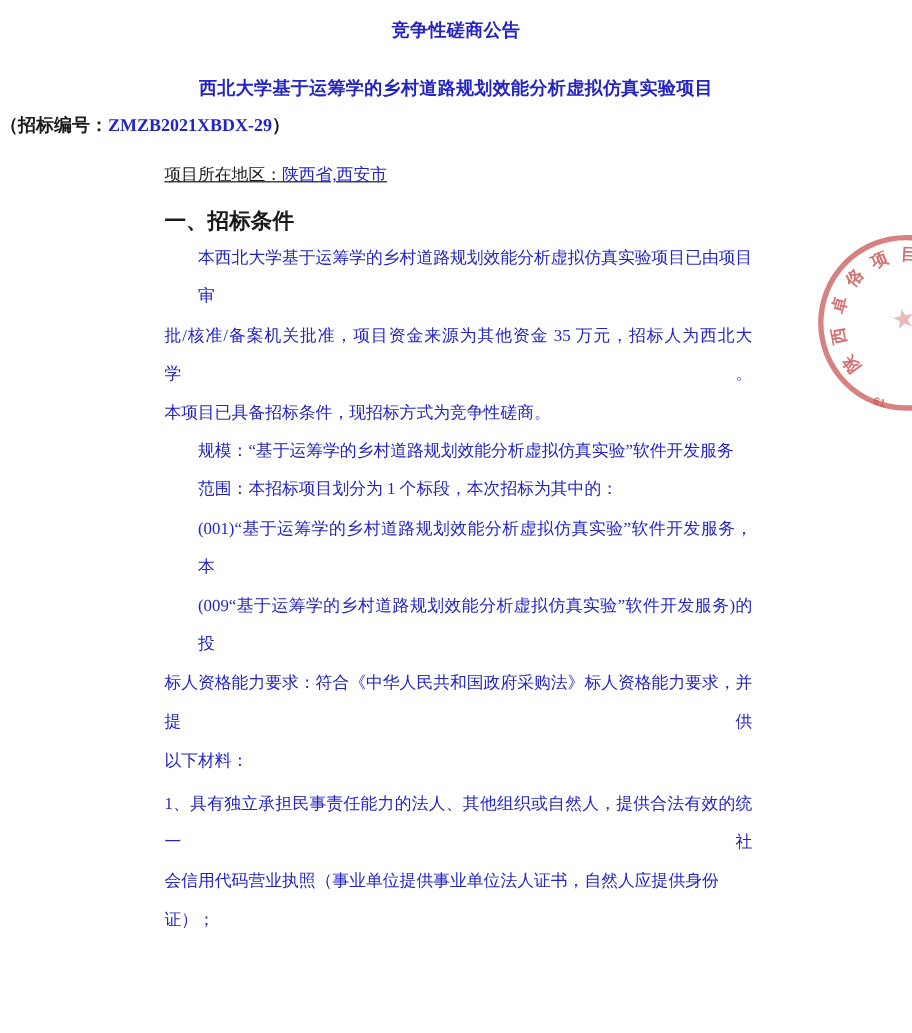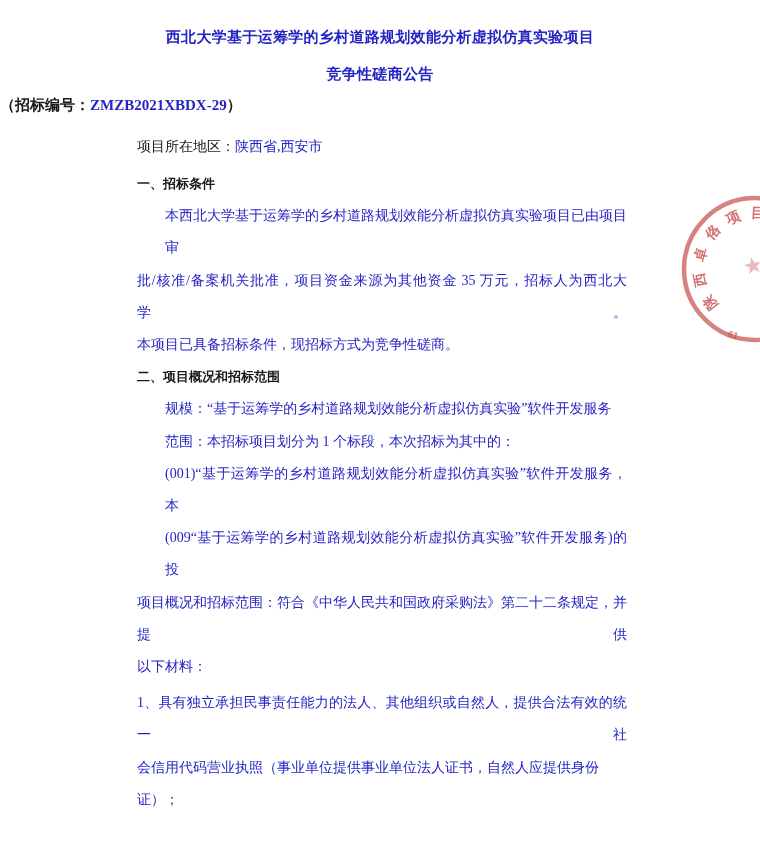--- a/index.html
+++ b/index.html
@@ -29,29 +29,30 @@
     font-weight:bold;
     font-size:15px;
     line-height:22px;
     color:var(--ink,#1a1a1a);
   }
   .location-line{
     margin-top:20px;
     margin-left:137px;
     font-size:14px;
     line-height:21px;
+    text-decoration:underline;
   }
   .content{
     margin-left:137px;
     width:490px;
     font-size:14px;
   }
   .heading{
     font-weight:bold;
-    font-size:13px;
+    font-size:18px;
     line-height:32.2px;
     color:var(--ink,#1a1a1a);
   }
   .heading.first{margin-top:11px;}
   .para{color:var(--blue,#2424c4);}
   .para.gap{margin-top:4px;}
   .line{line-height:32.2px;}
   .line.indent{padding-left:28px;font-family:Liberation Serif, serif;}
   .line.just{text-align:justify;text-align-last:justify;}
   
@@ -87,48 +88,47 @@
   .stamp-star{
     fill:var(--stamp-red,#c85252);
     fill-opacity:0.4;
   }
 </style>
 </head>
 <body>
 
 <div class="page">
 
+  <div class="doc-title line2">竞争性磋商公告</div>
+
   <div class="doc-title line1">西北大学基于运筹学的乡村道路规划效能分析虚拟仿真实验项目</div>
-
-  <div class="doc-title line2">竞争性磋商公告</div>
 
   <div class="tender-line"><span>（招标编号：</span><span class="blue">ZMZB2021XBDX-29</span><span>）</span></div>
 
   <div class="location-line"><span>项目所在地区：</span><span class="blue">陕西省,西安市</span></div>
 
   <div class="content" id="content">
       <div class="heading first">一、招标条件</div>
       <div class="para">
         <div class="line indent just">本西北大学基于运筹学的乡村道路规划效能分析虚拟仿真实验项目已由项目审</div>
         <div class="line just">批/核准/备案机关批准，项目资金来源为其他资金 35 万元，招标人为西北大学。</div>
         <div class="line">本项目已具备招标条件，现招标方式为竞争性磋商。</div>
       </div>
-      <div class="heading">二、项目概况和招标范围</div>
       <div class="para">
         <div class="line indent">规模：“基于运筹学的乡村道路规划效能分析虚拟仿真实验”软件开发服务</div>
       </div>
       <div class="para">
         <div class="line indent">范围：本招标项目划分为 1 个标段，本次招标为其中的：</div>
       </div>
       <div class="para">
         <div class="line indent just">(001)“基于运筹学的乡村道路规划效能分析虚拟仿真实验”软件开发服务，本</div>
       </div>
       <div class="para">
         <div class="line indent just">(009“基于运筹学的乡村道路规划效能分析虚拟仿真实验”软件开发服务)的投</div>
-        <div class="line just">项目概况和招标范围：符合《中华人民共和国政府采购法》第二十二条规定，并提供</div>
+        <div class="line just">标人资格能力要求：符合《中华人民共和国政府采购法》标人资格能力要求，并提供</div>
         <div class="line">以下材料：</div>
       </div>
       <div class="para gap">
         <div class="line just">1、具有独立承担民事责任能力的法人、其他组织或自然人，提供合法有效的统一社</div>
         <div class="line">会信用代码营业执照（事业单位提供事业单位法人证书，自然人应提供身份证）；</div>
       </div>
     </div>
 
   <svg class="stamp-overlay" viewBox="0 0 760 861">
     <circle class="stamp-ring" cx="755" cy="269" r="71"></circle>

